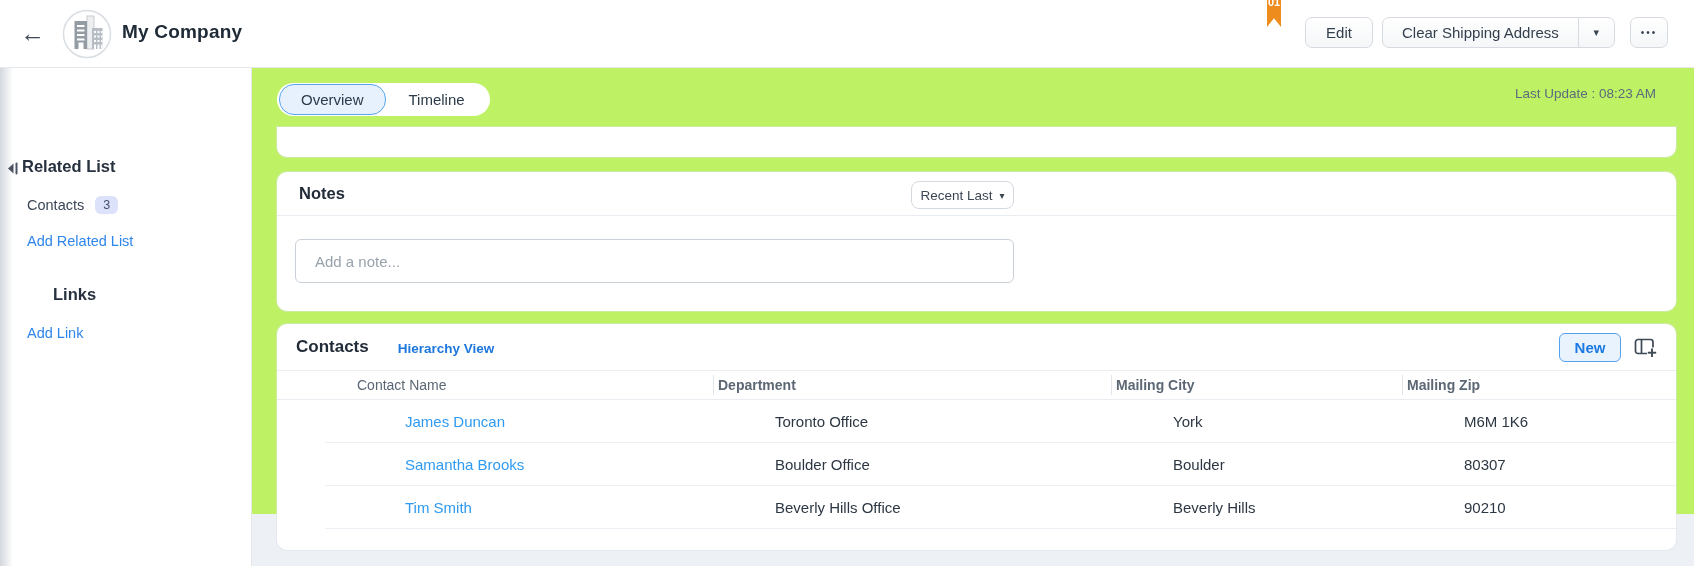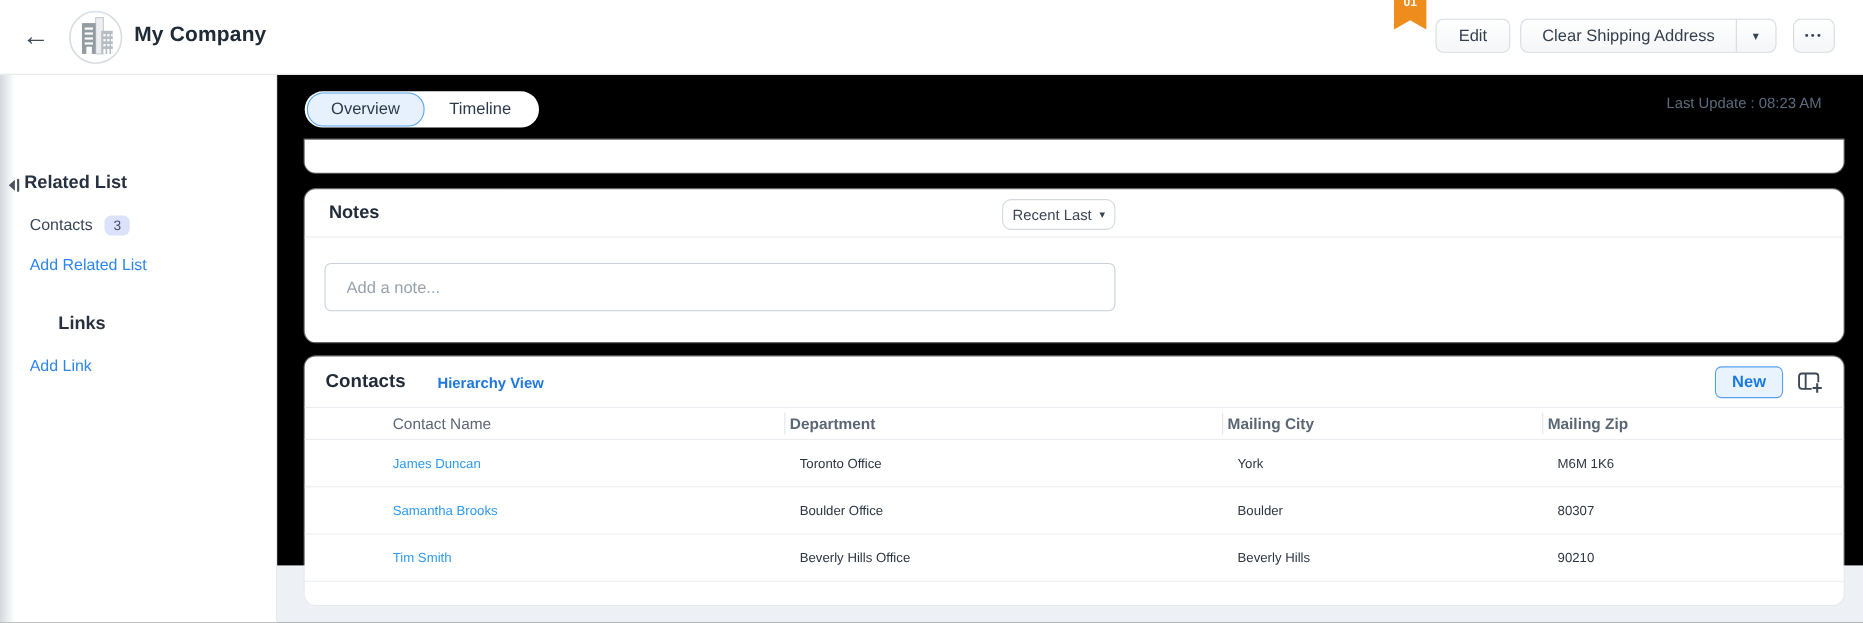--- a/index.html
+++ b/index.html
@@ -5,21 +5,21 @@
   * { margin:0; padding:0; box-sizing:border-box; }
   body { font-family:"Liberation Sans", sans-serif; background:#fff; }
   .app { position:relative; width:1694px; height:566px; overflow:hidden; background:#edf1f6; }
 
   
   .topbar { position:absolute; left:0; top:0; width:1694px; height:68px; background:#fff;
             border-bottom:1px solid #e4e8ec; z-index:5; }
   .back { position:absolute; left:20px; top:16px; font-size:25px; color:#3f4a56; cursor:pointer; line-height:34px; }
   .org-icon { position:absolute; left:62px; top:9px; }
   .page-title { position:absolute; left:122px; top:21px; font-size:19px; font-weight:bold; color:#202b38; letter-spacing:.2px; }
-  .ribbon { position:absolute; left:1267px; top:0; width:30px; height:27px; background:#ee8c1e;
+  .ribbon { position:absolute; left:1267px; top:0; width:14px; height:27px; background:#ee8c1e;
             clip-path:polygon(0 0,100% 0,100% 100%,50% 68%,0 100%);
             color:#fff; font-size:11px; font-weight:bold; text-align:center; line-height:10px; overflow:hidden; }
   .ribbon span { display:block; margin-top:-3px; }
   .btn { display:flex; align-items:center; justify-content:center; height:31px;
          border:1px solid #d6dbe1; border-radius:7px; background:linear-gradient(#ffffff,#f4f6f8);
          color:#333f4d; font-size:15px; cursor:pointer; }
   .btn-edit { position:absolute; left:1305px; top:17px; width:68px; }
   .split { position:absolute; left:1382px; top:17px; height:31px; display:flex;
            border:1px solid #d6dbe1; border-radius:7px; background:linear-gradient(#ffffff,#f4f6f8); }
   .split-main { display:flex; align-items:center; padding:0 19px; font-size:15px; color:#333f4d; cursor:pointer; }
@@ -33,21 +33,21 @@
   .sidebar::before { content:""; position:absolute; left:0; top:0; width:13px; height:100%;
                      background:linear-gradient(90deg,#d3d8de,rgba(255,255,255,0)); }
   .collapse { position:absolute; left:6px; top:93px; cursor:pointer; }
   .side-h { position:absolute; left:22px; font-size:16.5px; font-weight:bold; color:#27313f; }
   .side-item { position:absolute; left:27px; font-size:14.5px; color:#3b4656; cursor:pointer; display:flex; align-items:center; }
   .badge { margin-left:11px; background:#dbe2fa; color:#43526e; font-size:12.5px; border-radius:6px;
            padding:2px 8px; line-height:14px; }
   .side-link { position:absolute; left:27px; font-size:14.5px; color:#2e86ea; cursor:pointer; }
 
   
-  .main { position:absolute; left:252px; top:68px; width:1442px; height:446px; background:#000000; }
+  .main { position:absolute; left:252px; top:68px; width:1442px; height:446px; background:#bef264; }
   .tabs { position:absolute; left:25px; top:15px; height:33px; background:#fff; border-radius:17px;
           display:flex; align-items:center; padding:0 2px; }
   .tab { font-size:15px; color:#2c3a49; padding:0 23px; line-height:29px; cursor:pointer; border-radius:15px; }
   .tab.active { background:#e7f1fd; border:1px solid #57a5ec; padding:0 21px; }
   .last-update { position:absolute; right:38px; top:18px; font-size:13.5px; color:#5b6a7d; }
 
   .card { position:absolute; left:25px; width:1399px; background:#fff; border-radius:10px;
           box-shadow:0 0 0 1px rgba(220,226,233,.45); }
   .card-partial { top:59px; height:30px; border-radius:0 0 10px 10px; }
   .card-notes { top:104px; height:139px; }
@@ -71,21 +71,21 @@
              background:#e9f3fe; color:#1b7ae2; font-size:15px; font-weight:bold;
              display:flex; align-items:center; justify-content:center; cursor:pointer; }
   .tbl-plus { margin-left:13px; margin-right:3px; cursor:pointer; display:flex; align-items:center; }
 
   .grid-row { display:grid; grid-template-columns:436px 398px 291px 1fr; align-items:center; }
   .thead { height:30px; border-top:1px solid #e9edf1; border-bottom:1px solid #e9edf1; }
   .th { font-size:14px; color:#5c6774; }
   .th:nth-child(1){ padding-left:80px; }
   .th:nth-child(2), .th:nth-child(3), .th:nth-child(4){ padding-left:4px; border-left:1px solid #e2e6eb;
        height:20px; line-height:20px;font-weight:bold; }
-  .trow { height:43px; border-bottom:1px solid #eceff3; font-size:12px; color:#2c3743; }
+  .trow { height:43px; border-bottom:1px solid #eceff3; font-size:15px; color:#2c3743;margin-left:48px; }
   .td:nth-child(1){ padding-left:80px; }
   .td:nth-child(2), .td:nth-child(3), .td:nth-child(4){ padding-left:14px; }
   .row-link { color:#2e9af2; cursor:pointer; }
 </style>
 </head>
 <body>
 
 <div class="app">
 
   <div class="topbar">

